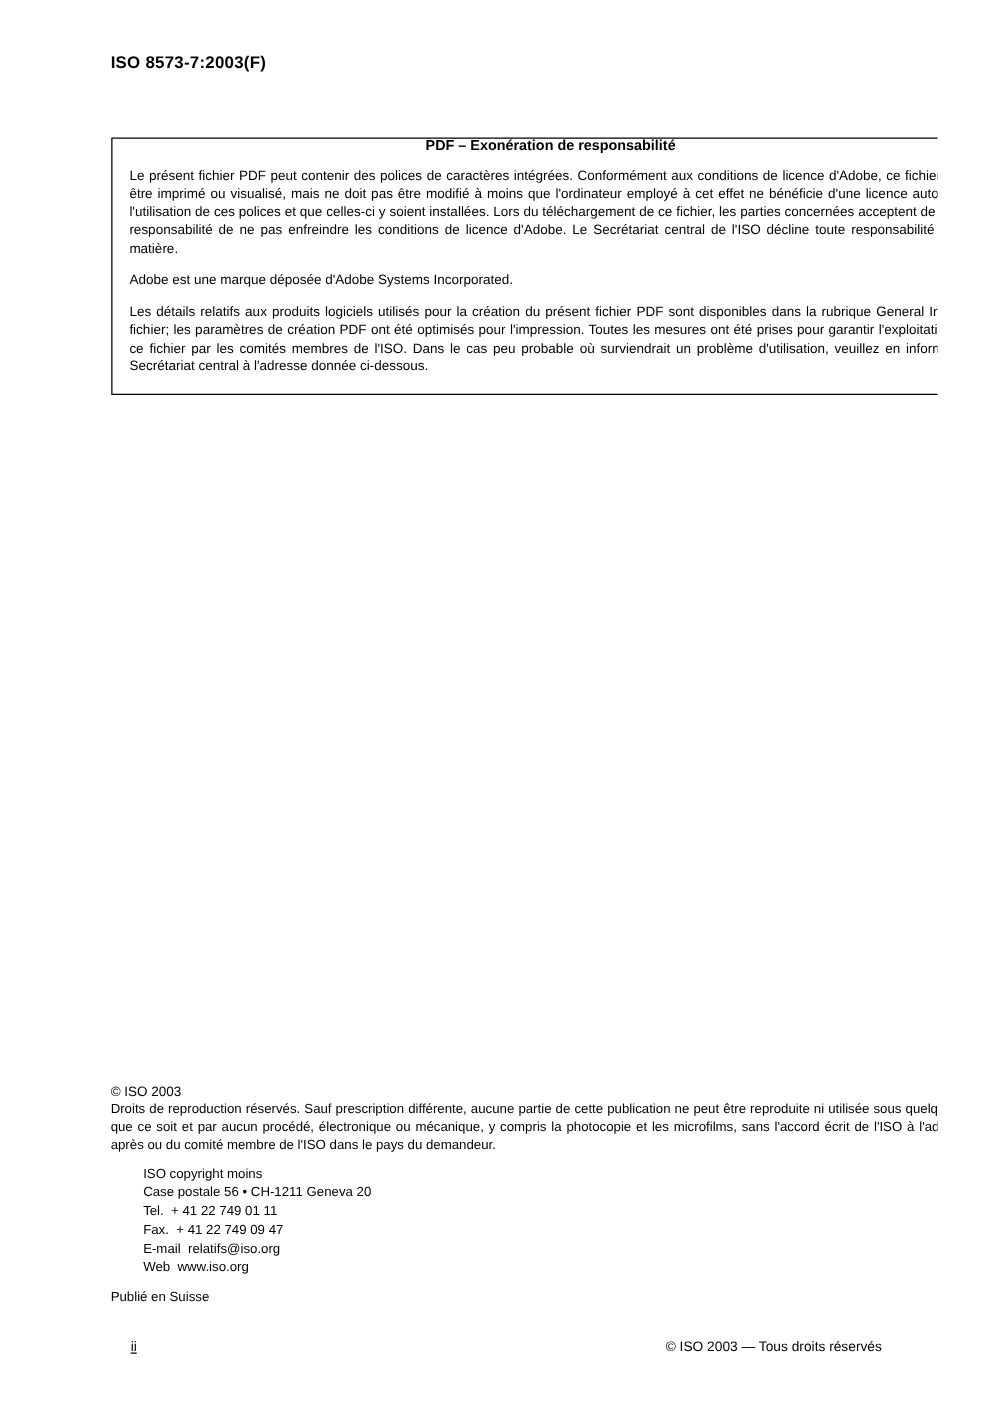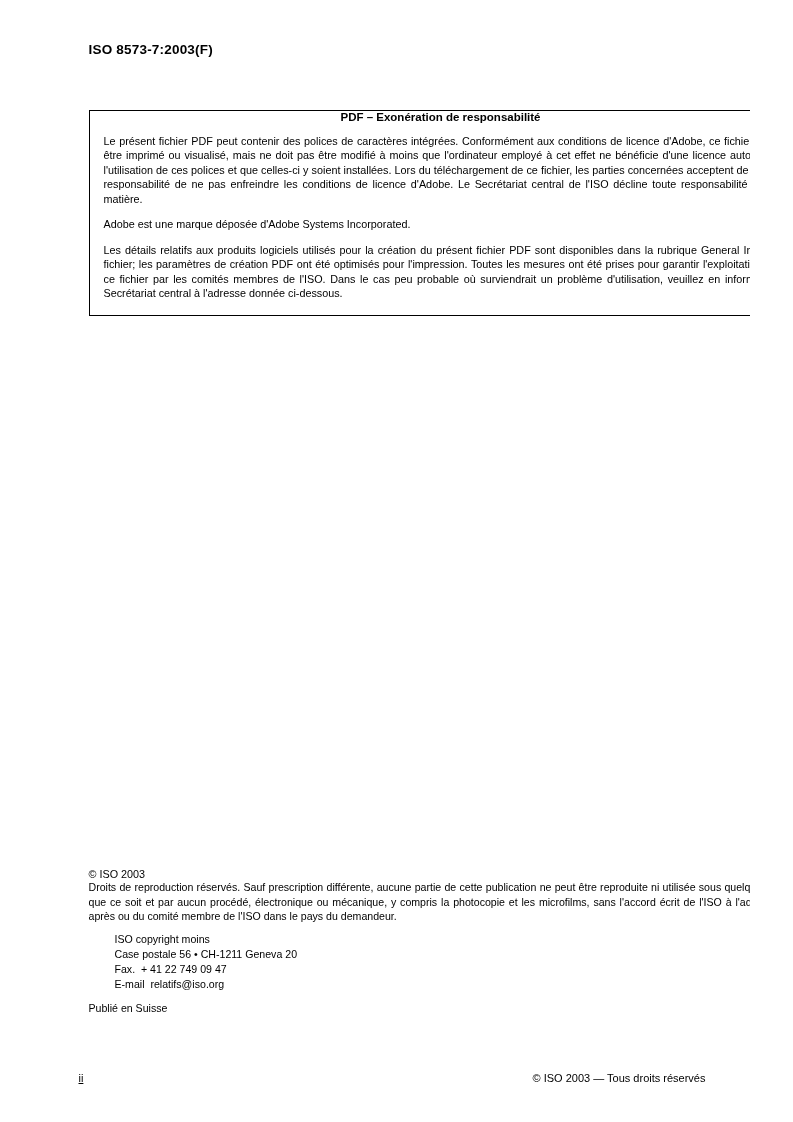--- a/index.html
+++ b/index.html
@@ -81,21 +81,21 @@
     white-space: pre;
   }
   .published-line {
     font-size: 10.6px;
     margin-top: 10px;
   }
 
   
   .page-number {
     position: absolute;
-    left: 35px;
+    left: 61px;
     top: 1072px;
     font-size: 11px;
     text-decoration: underline;
   }
   .footer-right {
     position: absolute;
     right: 44px;
     top: 1072px;
     font-size: 11px;
     text-align: right;
@@ -114,22 +114,24 @@
     <p class="disclaimer-para">Adobe est une marque déposée d'Adobe Systems Incorporated.</p>
     <p class="disclaimer-para">Les détails relatifs aux produits logiciels utilisés pour la création du présent fichier PDF sont disponibles dans la rubrique General Info du fichier; les paramètres de création PDF ont été optimisés pour l'impression. Toutes les mesures ont été prises pour garantir l'exploitation de ce fichier par les comités membres de l'ISO. Dans le cas peu probable où surviendrait un problème d'utilisation, veuillez en informer le Secrétariat central à l'adresse donnée ci-dessous.</p>
   </div>
 
   <div class="copyright-block">
     <div class="copyright-line">©   ISO 2003</div>
     <p class="rights-para">Droits de reproduction réservés. Sauf prescription différente, aucune partie de cette publication ne peut être reproduite ni utilisée sous quelque forme que ce soit et par aucun procédé, électronique ou mécanique, y compris la photocopie et les microfilms, sans l'accord écrit de l'ISO à l'adresse ci-après ou du comité membre de l'ISO dans le pays du demandeur.</p>
     <div class="address-block">
       <div class="address-line">ISO copyright moins</div>
       <div class="address-line">Case postale 56 • CH-1211 Geneva 20</div>
+      <div class="address-line">Tel.  + 41 22 749 01 11</div>
       <div class="address-line">Fax.  + 41 22 749 09 47</div>
       <div class="address-line">E-mail  relatifs@iso.org</div>
+      <div class="address-line">Web  www.iso.org</div>
     </div>
     <div class="published-line">Publié en Suisse</div>
   </div>
 
   <div class="page-number">ii</div>
   <div class="footer-right">© ISO 2003 — Tous droits réservés</div>
 
 </div>
 
 </body></html>

